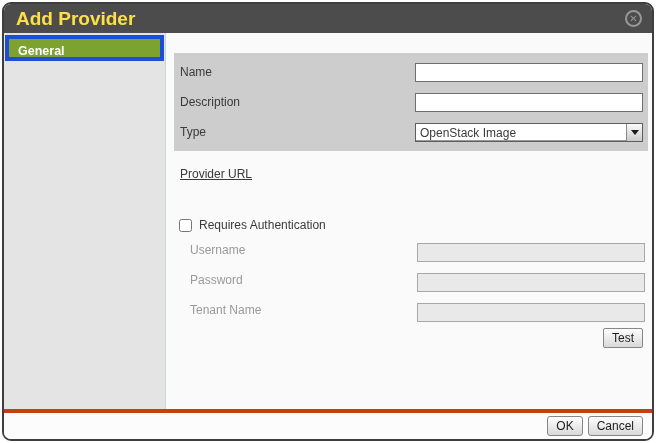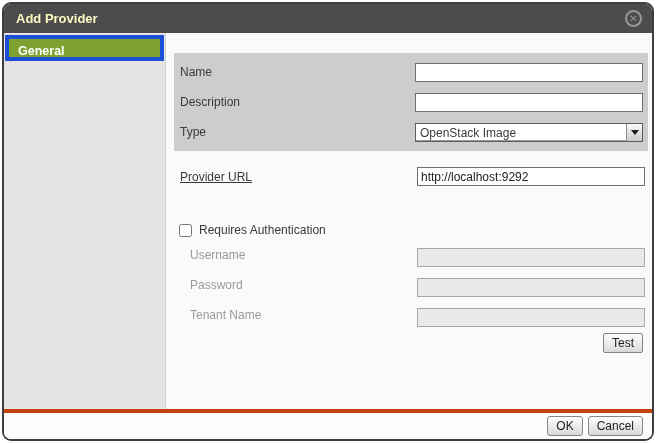--- a/index.html
+++ b/index.html
@@ -12,21 +12,21 @@
     overflow:hidden; display:flex; flex-direction:column;
     background:#fafafa; font-size:12px; color:#3a3a3a;
   }
 
   
   .titlebar {
     height:29px; flex:0 0 29px; background:#4c4c4c;
     display:flex; align-items:center; justify-content:space-between;
     padding:0 10px 0 12px;
   }
-  .titlebar .title { color:#fef9c3; font-weight:bold; font-size:13px;text-align:right; }
+  .titlebar .title { color:#fde047; font-weight:bold; font-size:19px;text-align:right; }
   .close-btn {
     width:17px; height:17px; border:2px solid #989898; border-radius:50%;
     color:#989898; display:flex; align-items:center; justify-content:center;
     font-size:10px; font-weight:bold; line-height:1; cursor:pointer;
   }
 
   
   .main { flex:1 1 auto; display:flex; overflow:hidden; }
   .sidebar {
     width:162px; flex:0 0 162px; background:#e4e4e4;
@@ -125,21 +125,20 @@
             <span class="cb-text">OpenStack Image</span>
             <span class="cb-arrow">
                 <span class="tri"></span>
               </span>
           </div>
         </div>
       </div>
 
       <div class="url-row">
         <label>Provider URL</label>
-        <input class="text" type="text" value="http://localhost:9292" style="">
       </div>
 
       <div class="check-row">
         <input type="checkbox" style="">
         <span>Requires Authentication</span>
       </div>
 
       <div class="auth-row">
         <label>Username</label>
         <input class="text" type="text" disabled="" value="" style="">

